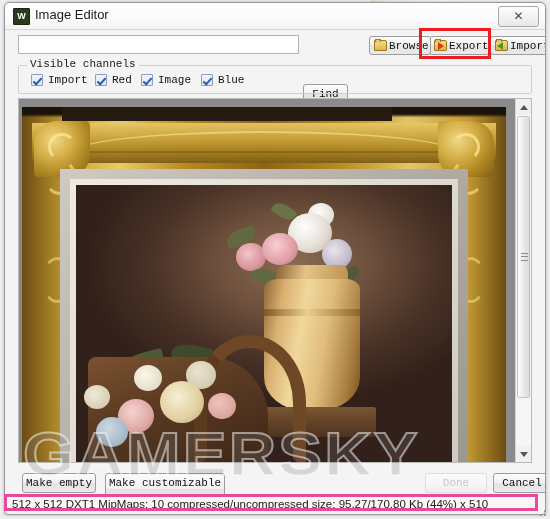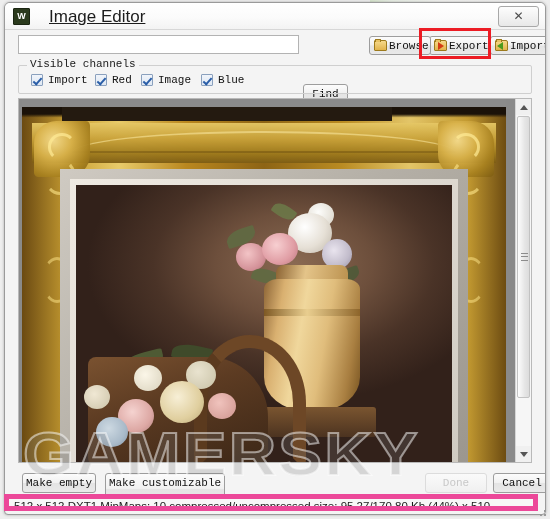--- a/index.html
+++ b/index.html
@@ -19,21 +19,21 @@
     background:#f4f4f4;border:1px solid #9a9a9a;border-radius:6px 6px 4px 4px;
     box-shadow:0 0 3px rgba(0,0,0,.28);box-sizing:border-box;overflow:hidden;}
 
   .titlebar{position:relative;height:26px;
     background:linear-gradient(180deg,#ffffff 0%,#fbfbfb 55%,#f3f3f3 100%);
     border-bottom:1px solid #d7d7d7;}
   .app-icon{position:absolute;left:8px;top:5px;width:15px;height:15px;
     background:#2b3a1d;border:1px solid #1b2512;border-radius:1px;
     color:#fff;font-size:9px;font-weight:bold;line-height:15px;text-align:center;
     font-family:"Liberation Sans", sans-serif;}
-  .title-text{position:absolute;left:44px;top:4px;font-size:17px;color:#1c1c1c;text-decoration:underline;}
+  .title-text{position:absolute;left:30px;top:4px;font-size:13px;color:#1c1c1c;}
   .close-btn{position:absolute;right:6px;top:3px;width:39px;height:19px;
     background:linear-gradient(180deg,#fdfdfd,#e8e8e8);
     border:1px solid #a8a8a8;border-radius:3px;
     font-size:12px;color:#4a4a4a;line-height:19px;text-align:center;
     font-family:"Liberation Serif", serif;}
 
   
   .toolbar{position:absolute;left:0;top:27px;width:540px;height:29px;}
   .search-input{position:absolute;left:13px;top:5px;width:281px;height:19px;
     background:#ffffff;border:1px solid #b3b3b3;box-sizing:border-box;
@@ -177,21 +177,21 @@
 
   
   .btn-mkempty{left:17px;top:470px;width:74px;height:20px;line-height:19px;}
   .btn-mkcustom{left:100px;top:470px;width:120px;height:32px;line-height:19px;}
   .btn-done{left:420px;top:470px;width:62px;height:20px;line-height:19px;
     background:linear-gradient(180deg,#fafafa,#f0f0f0);border-color:#dcdcdc;color:#c8c8c8;}
   .btn-cancel{left:488px;top:470px;width:58px;height:20px;line-height:19px;}
 
   
   .statusbar{position:absolute;left:4px;top:494px;width:534px;height:17px;
-    background:#f7f7f7;border:5px solid #ec4899;box-sizing:border-box;
+    background:#f7f7f7;border:3px solid #ec4899;box-sizing:border-box;
     font-size:11.5px;color:#1a1a1a;line-height:15px;padding-left:5px;white-space:nowrap;overflow:hidden;}
   .grip{position:absolute;right:4px;bottom:3px;width:9px;height:9px;}
   .grip i{position:absolute;width:2px;height:2px;background:#9a9a9a;}
   .g1{right:0;bottom:0;}.g2{right:4px;bottom:0;}.g3{right:0;bottom:4px;}
 
   
   .watermark{position:absolute;left:38px;top:418px;width:500px;height:78px;
     font-family:"Liberation Sans", sans-serif;font-weight:bold;font-size:62px;
     letter-spacing:2px;color:transparent;
     -webkit-text-stroke:2px rgba(255,255,255,.50);

